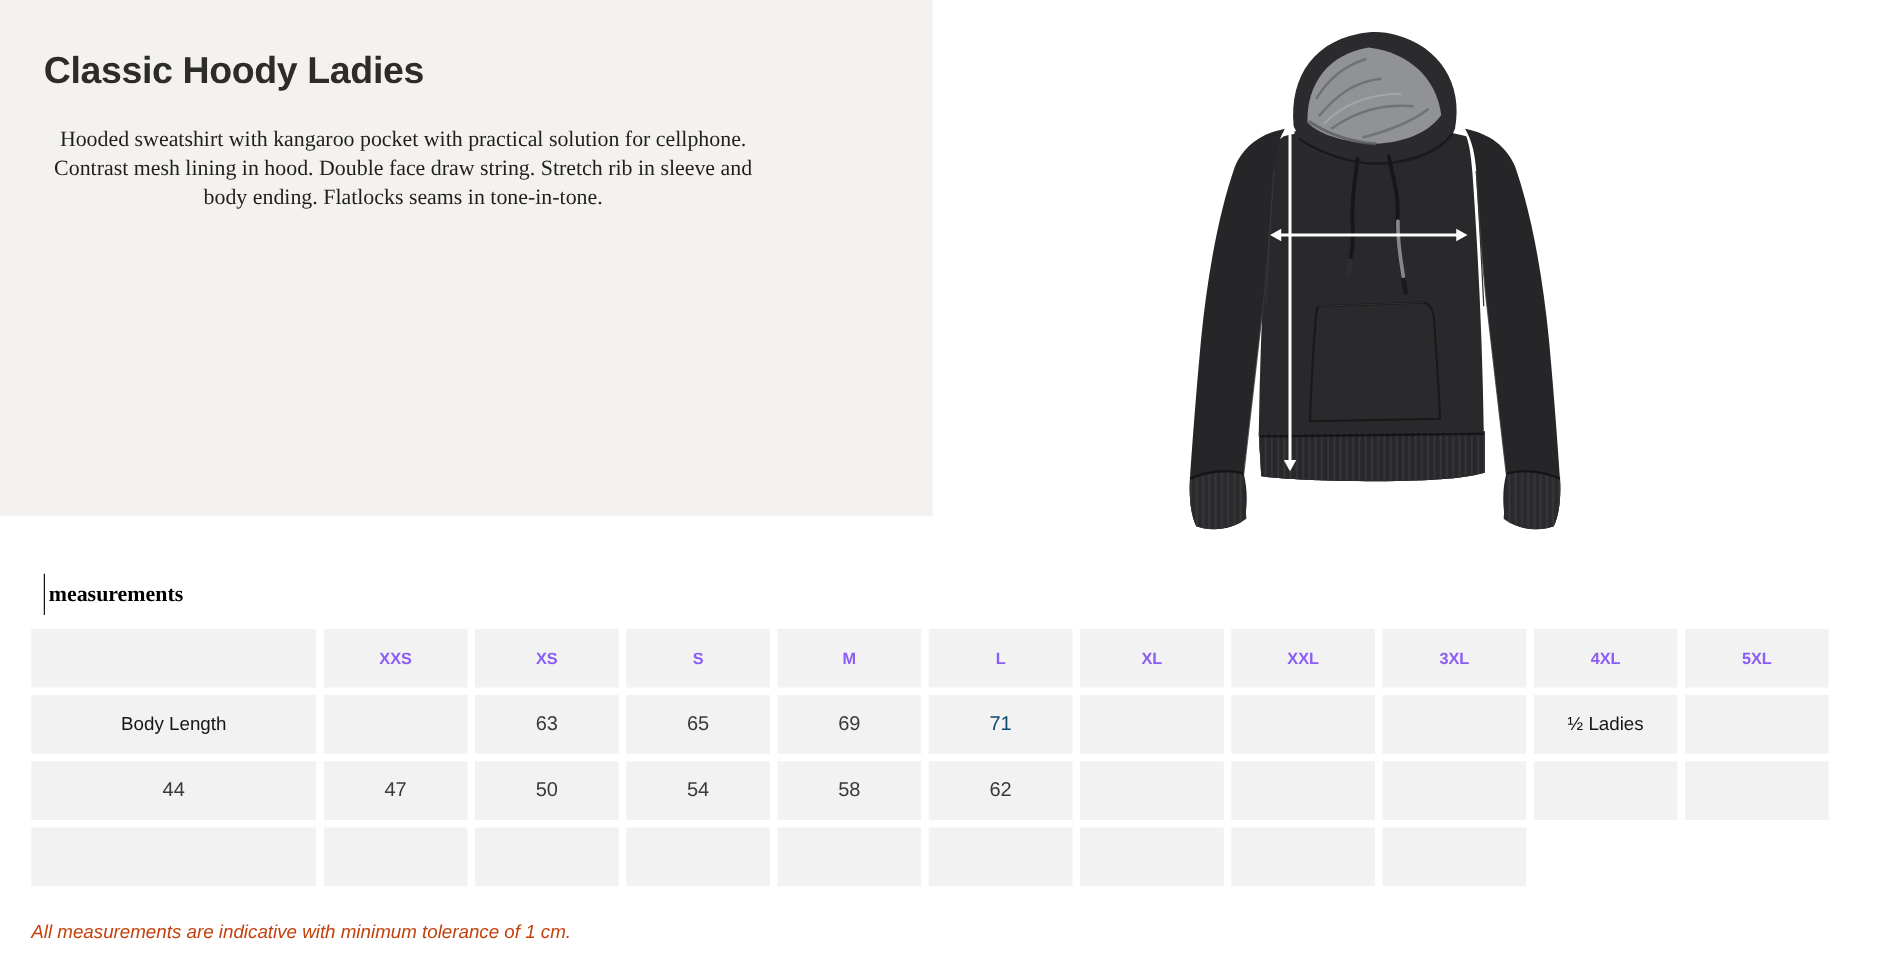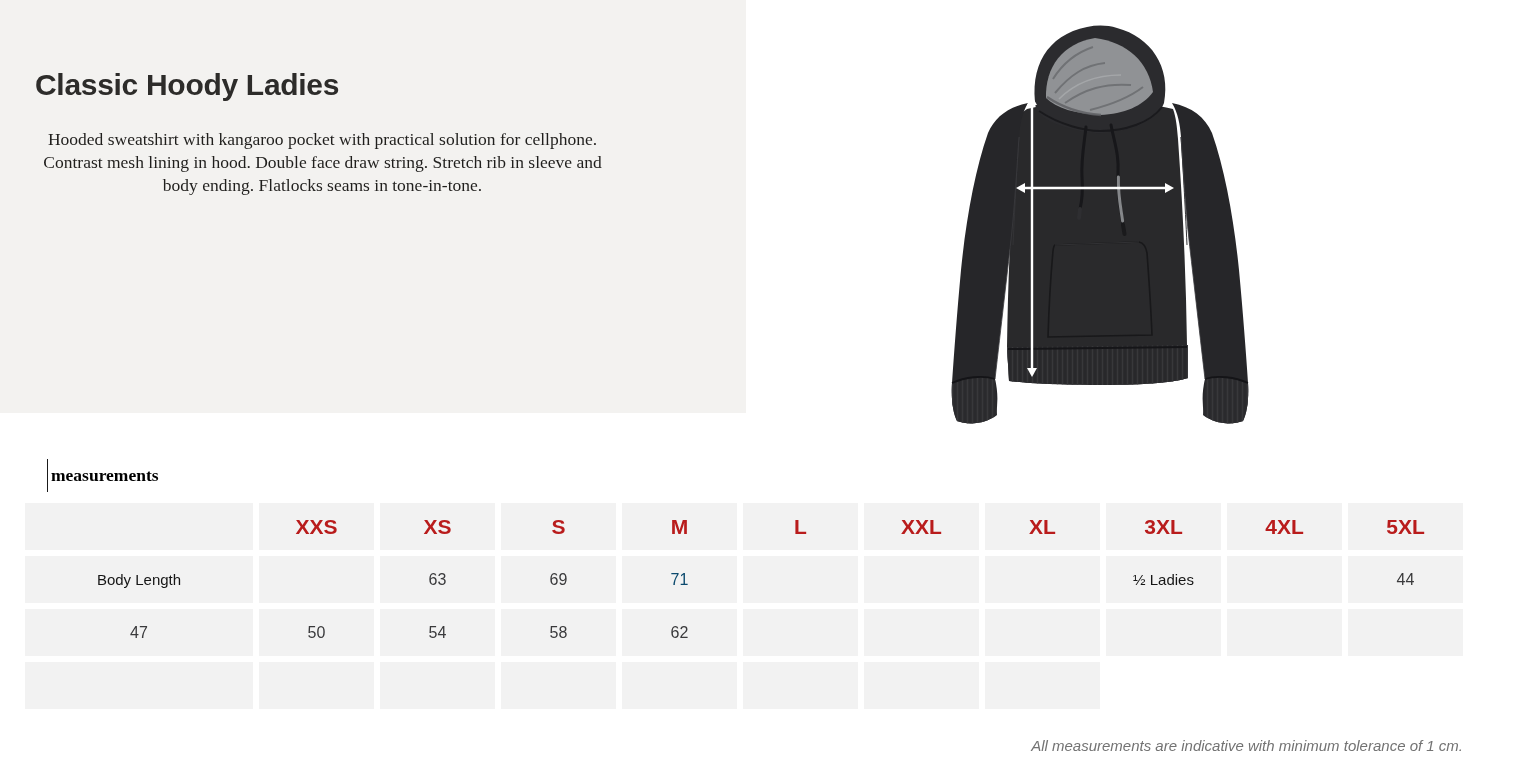--- a/index.html
+++ b/index.html
@@ -10,21 +10,21 @@
     font-family: "Liberation Sans", sans-serif;
     overflow: hidden;
   }
 
   
   .hero-panel {
     position: absolute;
     left: 0; top: 0;
     width: 746px; height: 413px;
     background: #f3f2f0;
-    padding: 68px 40px 0 35px;
+    padding: 40px 40px 0 35px;
   }
   .hero-title {
     font-size: 30px;
     font-weight: 700;
     color: #2d2c2a;
     letter-spacing: -0.3px;
   }
   .hero-desc {
     margin-top: 26px;
     max-width: 575px;
@@ -44,21 +44,21 @@
 
   
   .measure-section {
     position: absolute;
     left: 25px; top: 458px;
     width: 1438px;
   }
   .measure-label-row {
     display: flex;
     align-items: center;
-    margin-left: 22px;
+    margin-left: 10px;
     height: 34px;
   }
   .text-caret {
     width: 1px; height: 33px;
     background: #1a1a1a;
     margin-right: 3px;
   }
   .measure-label {
     font-family: "Liberation Serif", serif;
     font-weight: 700;
@@ -71,30 +71,30 @@
     grid-template-columns: 228px repeat(10, 115px);
     grid-auto-rows: 47px;
     gap: 6px;
   }
   .cell {
     background: #f2f2f2;
     display: flex;
     align-items: center;
     justify-content: center;
   }
-  .cell.head { font-weight: 700; font-size: 21px; color: #b91c1c; }
+  .cell.head { font-weight: 700; font-size: 13px; color: #8b5cf6; }
   .cell.rowlabel { font-weight: 400; font-size: 15px; color: #161616; }
   .cell.value { font-size: 16px; color: #3a3a3c; }
   .cell.value.muted { color: #0c4a6e; }
   .footnote {
     margin-top: 28px;
-    text-align: right;
+    text-align: left;
     font-style: italic;
     font-size: 15px;
-    color: #737373;
+    color: #c2410c;
   }
 </style>
 </head>
 <body>
 
 <section class="hero-panel">
   <h1 class="hero-title">Classic Hoody Ladies</h1>
   <p class="hero-desc">Hooded sweatshirt with kangaroo pocket with practical solution for cellphone. Contrast mesh lining in hood. Double face draw string. Stretch rib in sleeve and body ending. Flatlocks seams in tone-in-tone.</p>
 </section>
 
@@ -226,28 +226,29 @@
     <span class="measure-label">measurements</span>
   </div>
 
   <div class="size-grid">
       <div class="cell head"></div>
       <div class="cell head">XXS</div>
       <div class="cell head">XS</div>
       <div class="cell head">S</div>
       <div class="cell head">M</div>
       <div class="cell head">L</div>
+      <div class="cell head">XL</div>
       <div class="cell head">XXL</div>
-      <div class="cell head">XL</div>
       <div class="cell head">3XL</div>
       <div class="cell head">4XL</div>
       <div class="cell head">5XL</div>
       <div class="cell rowlabel">Body Length</div>
       <div class="cell value"></div>
       <div class="cell value">63</div>
+      <div class="cell value">65</div>
       <div class="cell value">69</div>
       <div class="cell value muted">71</div>
       <div class="cell value"></div>
       <div class="cell value"></div>
       <div class="cell value"></div>
       <div class="cell rowlabel">½ Ladies</div>
       <div class="cell value"></div>
       <div class="cell value">44</div>
       <div class="cell value">47</div>
       <div class="cell value">50</div>

